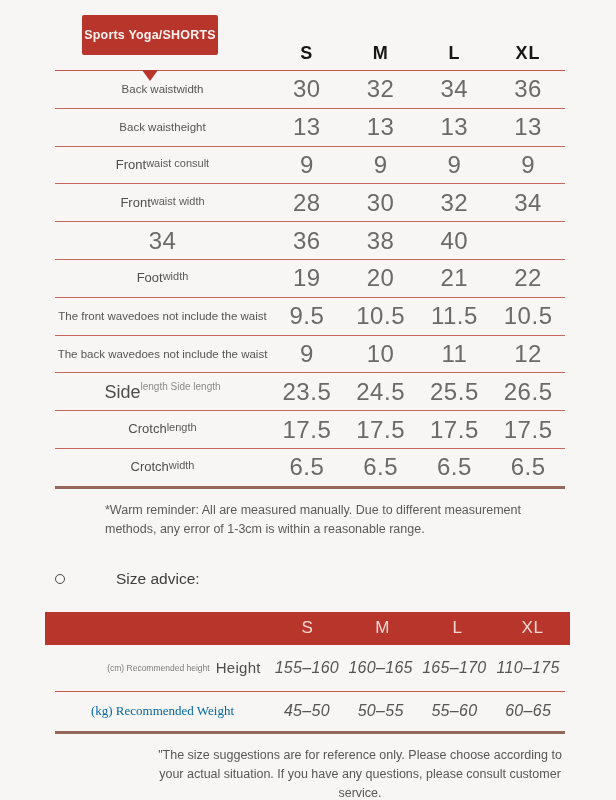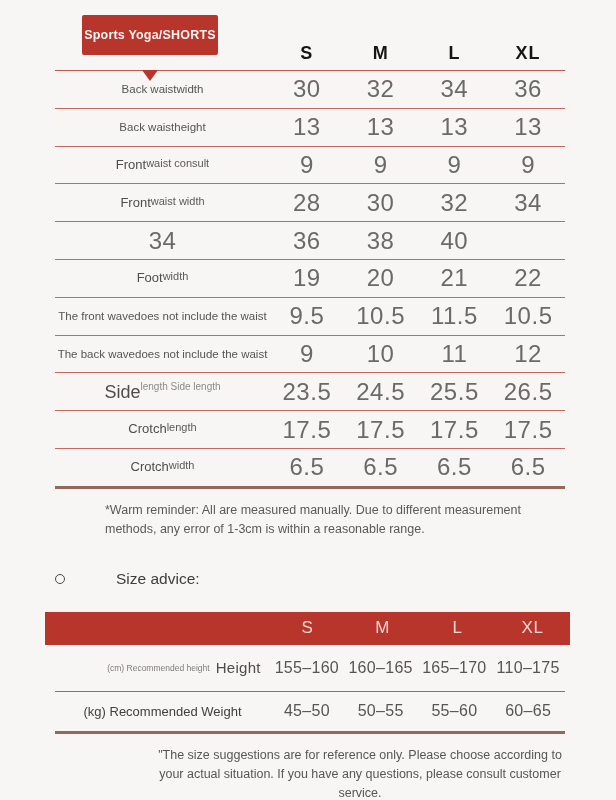--- a/index.html
+++ b/index.html
@@ -86,22 +86,22 @@
   
   .arow{
     display:grid;grid-template-columns:215px repeat(4,1fr);
     margin-left:55px;width:510px;align-items:center;box-sizing:border-box;
   }
   .arow.r1{height:47px;border-bottom:1px solid #c8584a;}
   .arow.r2{height:42px;border-bottom:3px solid #96685c;}
   .alabel{display:flex;align-items:center;justify-content:center;gap:6px;}
   .unit-small{font-size:8.5px;color:#7c7c7c;white-space:nowrap;padding-left:43px;}
   .alabel-big{font-size:15px;color:#4d4d4d;letter-spacing:.3px;}
-  .alabel-mid{font-size:13px;color:#404040;}
-  .aval{text-align:center;font-size:16px;color:#555;letter-spacing:.3px;}
+  .alabel-mid{font-size:13px;color:#0369a1;font-family:Liberation Serif, serif;}
+  .aval{text-align:center;font-size:16px;color:#555;letter-spacing:.3px;font-style:italic;}
   
   .footnote{
     margin:12px 0 0 150px;width:420px;text-align:center;
     font-size:12.5px;line-height:1.55;color:#565656;
   }
 </style>
 </head>
 <body>
 
 <div class="page">

